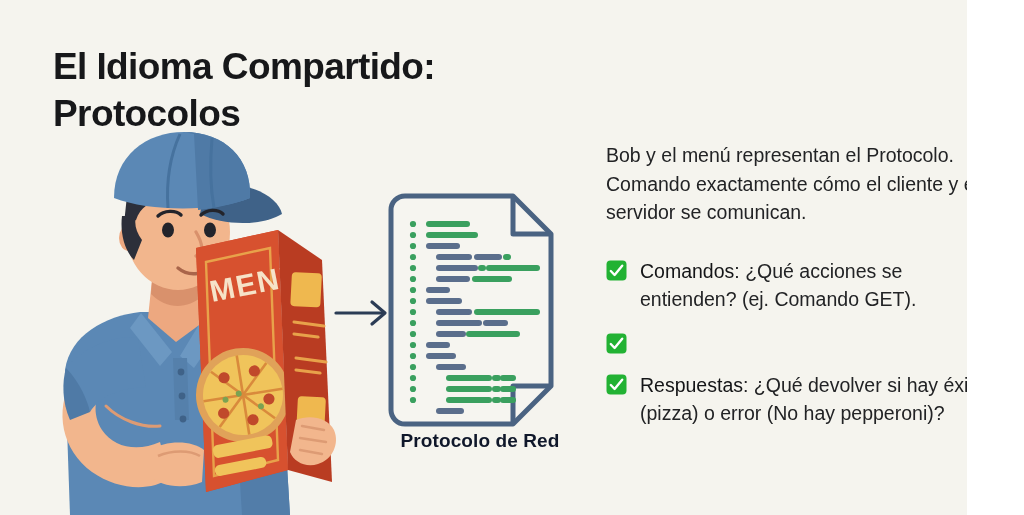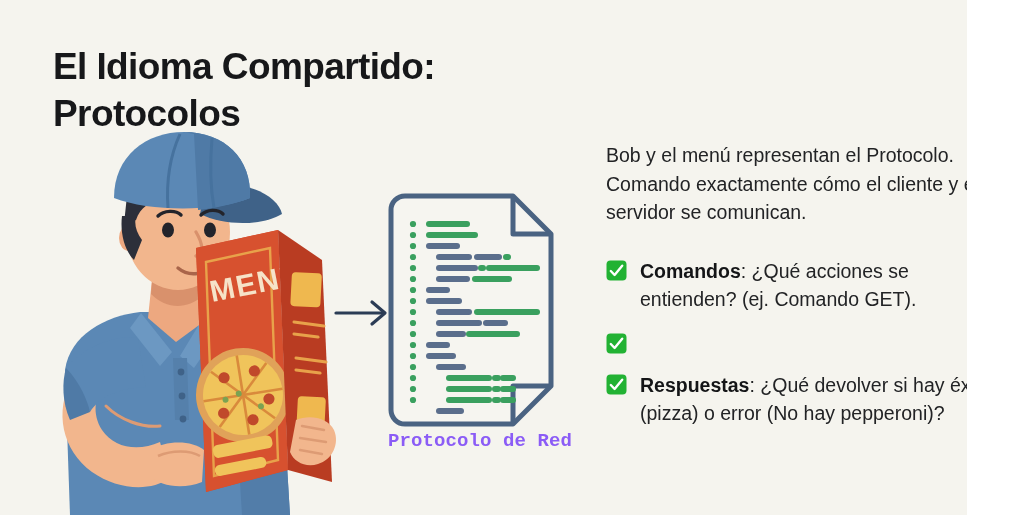--- a/index.html
+++ b/index.html
@@ -62,23 +62,22 @@
   }
 
   .doc-caption {
     position: absolute;
     left: 330px;
     top: 430px;
     width: 300px;
     text-align: center;
     font-size: 19px;
     font-weight: bold;
-    color: #8b5cf6;
+    color: #0f172a;
     letter-spacing: 0.1px;
-    font-family: Liberation Mono, monospace;
   }
 
   
   .right {
     position: absolute;
     left: 606px;
     top: 141px;
     width: 400px;
   }
   .intro {
@@ -110,21 +109,21 @@
   }
   .check svg { display: block; }
 
   .btext {
     font-size: 19.5px;
     line-height: 1.44;
     color: #222325;
     max-width: 352px;
   }
   .btext .lbl {
-    font-weight: bold;
+    font-weight: normal;
     color: #141517;
   }
 </style>
 </head>
 <body>
 
 <div class="slide">
 
   <h1 class="title">El Idioma Compartido:
 Protocolos</h1>

